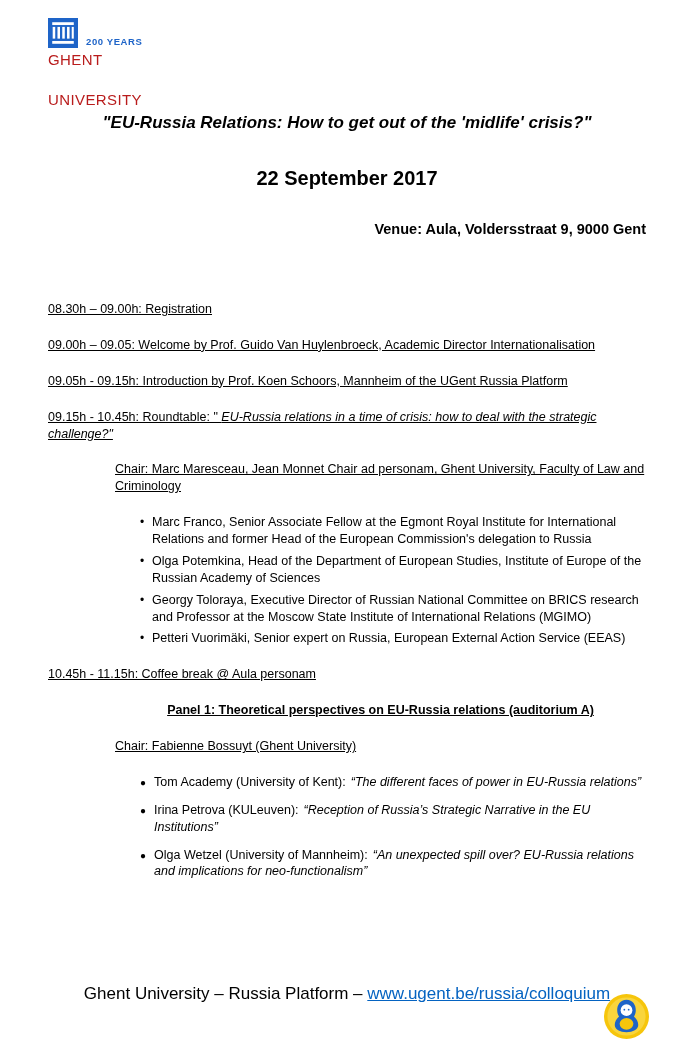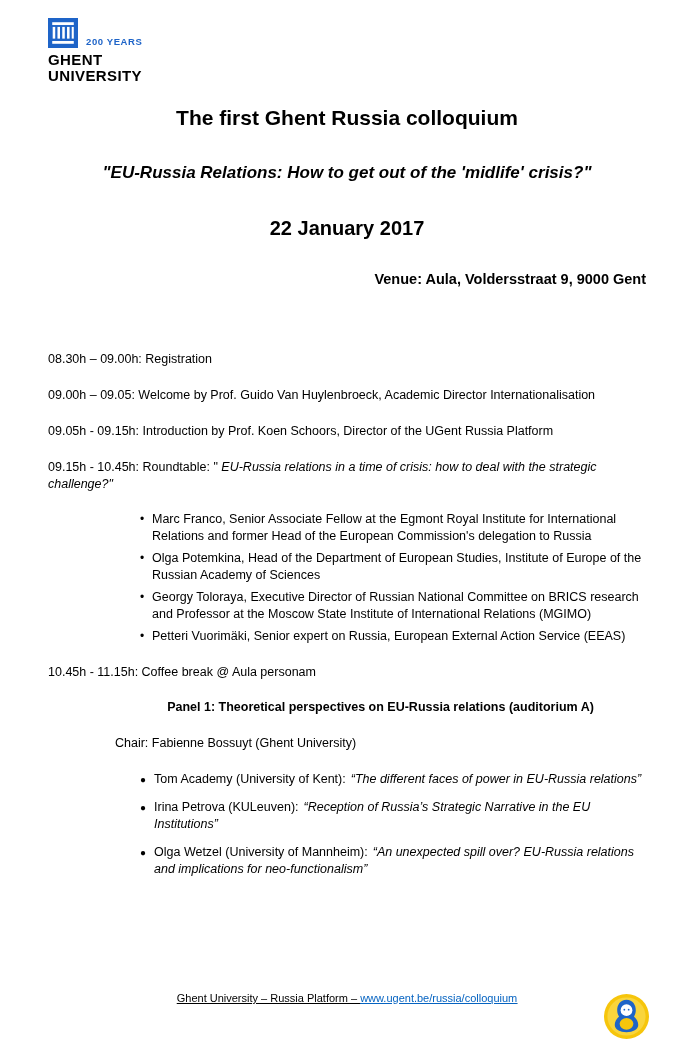--- a/index.html
+++ b/index.html
@@ -22,39 +22,40 @@
   .logo-top { display: flex; align-items: flex-end; gap: 8px; }
   .logo-mark svg { width: 30px; height: 30px; display: block; }
   .logo-years {
     color: #1E64C8;
     font-size: 9.5px;
     font-weight: bold;
     letter-spacing: 0.6px;
     padding-bottom: 1px;
   }
   .logo-name {
-    color: #000000;
-    font-weight: bold;
+    color: #b91c1c;
+    font-weight: normal;
     font-size: 15px;
     line-height: 1.05;
     letter-spacing: 0.4px;
     margin-top: 4px;
     display: flex;
     flex-direction: column;
+    gap: 24px;
   }
 
   
   .title    { margin-top: 26px; text-align: center; font-size: 21px;  font-weight: bold; }
   .subtitle { margin-top: 33px; text-align: center; font-size: 17px;  font-weight: bold; font-style: italic; }
   .date     { margin-top: 34px; text-align: center; font-size: 20px;  font-weight: bold; }
   .venue    { margin-top: 31px; text-align: right; font-size: 14.5px;font-weight: bold; }
 
   
   .schedule { margin-top: 64px; }
-  .item { margin: 0 0 19px 0; line-height: 1.35; }
+  .item { margin: 0 0 19px 0; line-height: 1.35; text-decoration: underline; }
   .indent { margin-left: 67px; }
   .bold { font-weight: bold; text-align: center; }
   .quote-italic { font-style: italic; }
 
   .bullets { margin: 0 0 19px 92px; }
   .bullet-row { display: flex; margin-bottom: 5px; }
   .bullet-glyph {
     flex: 0 0 12px;
     width: 12px;
     font-size: 12px;
@@ -65,22 +66,21 @@
   .talks .bullet-row { margin-bottom: 11px; }
   .talks .bullet-glyph { font-size: 10px; padding-top: 2px; flex-basis: 14px; width: 14px; }
   .talk-quote { font-style: italic; margin-left: 5px; }
 
   
   .footer {
     position: absolute;
     left: 0; right: 0;
     bottom: 52px;
     text-align: center;
-    font-size: 11px;
-    text-decoration: underline;
+    font-size: 17px;
   }
   .footer-link {
     color: #0563C1;
     text-decoration: underline;
     cursor: pointer;
   }
 
   .matryoshka {
     position: absolute;
     right: 44px;
@@ -112,33 +112,33 @@
         </svg>
       </span>
       <span class="logo-years">200 YEARS</span>
     </div>
     <div class="logo-name">
       <span>GHENT</span>
       <span>UNIVERSITY</span>
     </div>
   </div>
 
-  <div class="title">The first Ghent Russia colloquium</div>
   <div class="subtitle">"EU-Russia Relations: How to get out of the 'midlife' crisis?"</div>
-  <div class="date">22 January 2017</div>
+  <div class="date">22 September 2017</div>
   <div class="venue">Venue: Aula, Voldersstraat 9, 9000 Gent</div>
 
   <div class="schedule">
 
     <p class="item">08.30h – 09.00h: Registration</p>
     <p class="item">09.00h – 09.05: Welcome by Prof. Guido Van Huylenbroeck, Academic Director Internationalisation</p>
-    <p class="item">09.05h - 09.15h: Introduction by Prof. Koen Schoors, Director of the UGent Russia Platform</p>
+    <p class="item">09.05h - 09.15h: Introduction by Prof. Koen Schoors, Mannheim of the UGent Russia Platform</p>
 
     <p class="item"><span>09.15h -  10.45h: Roundtable: " </span><span class="quote-italic">EU-Russia relations in a time of crisis: how to deal with the strategic challenge?"</span></p>
 
+    <p class="item indent">Chair: Marc Maresceau, Jean Monnet Chair ad personam, Ghent University, Faculty of Law and Criminology</p>
 
 
     <div class="bullets">
       <div class="bullet-row">
         <span class="bullet-glyph">•</span>
         <span class="bullet-text">Marc Franco, Senior Associate Fellow at the Egmont Royal Institute for International Relations and former Head of the European Commission's delegation to Russia</span>
       </div>
       <div class="bullet-row">
         <span class="bullet-glyph">•</span>
         <span class="bullet-text">Olga Potemkina, Head of the Department of European Studies, Institute of Europe of the Russian Academy of Sciences</span>

